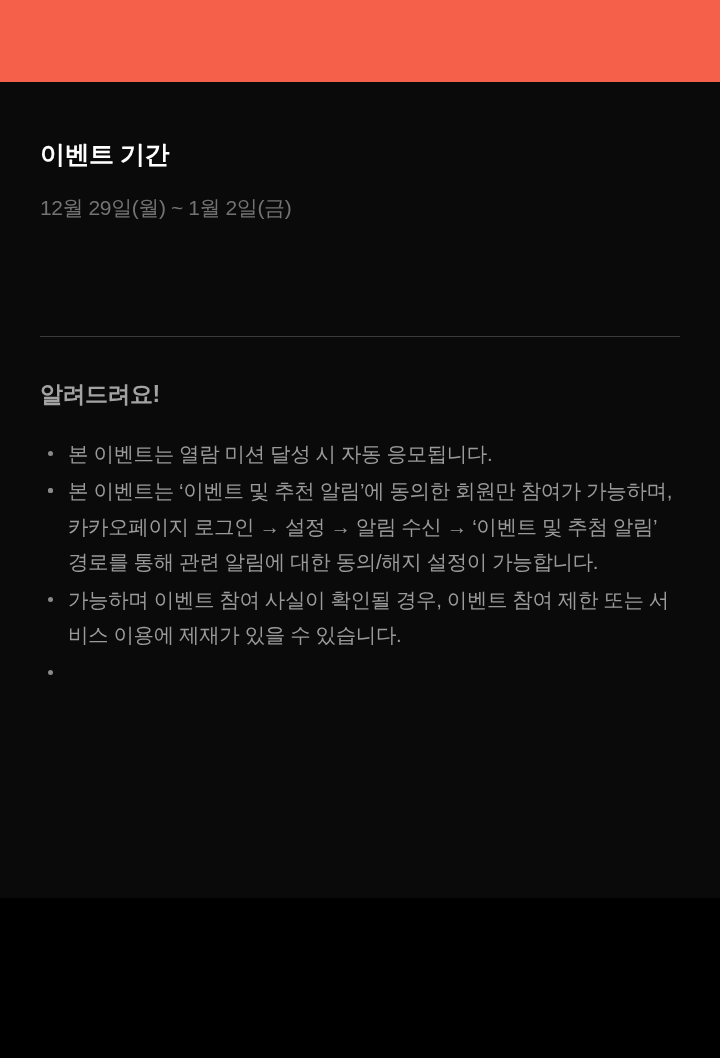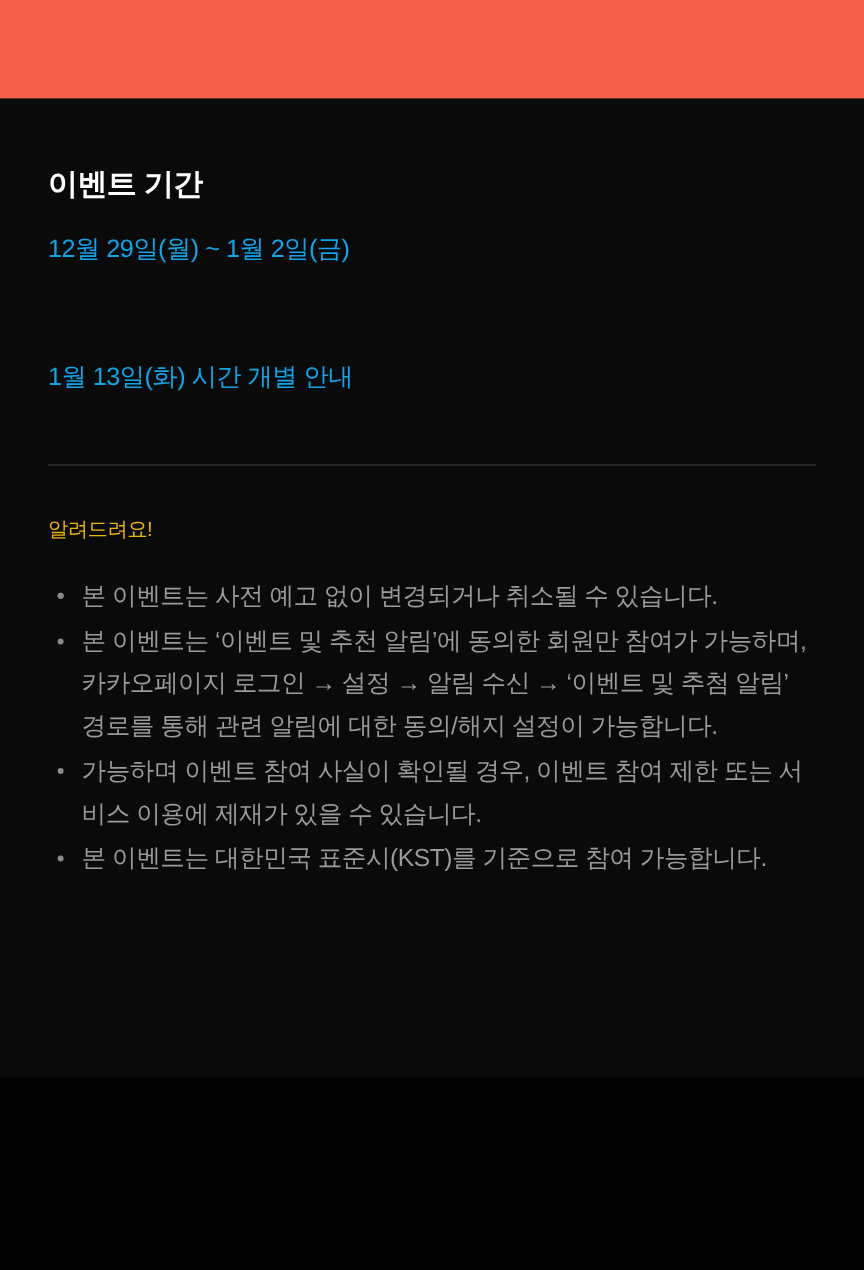--- a/index.html
+++ b/index.html
@@ -38,41 +38,41 @@
     font-size: 25px;
     font-weight: bold;
     letter-spacing: -0.5px;
     line-height: 1.3;
   }
 
   .sec-1 { padding-top: 56px; }
   .sec-2 { padding-top: 56px; }
 
   .section-body {
-    color: #0ea5e9;
+    color: #737373;
     font-size: 21px;
     letter-spacing: -0.4px;
     line-height: 1.4;
     margin-top: 22px;
   }
 
   .divider {
     height: 1px;
     background: #3a3a3a;
     margin: 58px 0 0 0;
   }
 
   .notice {
     padding-top: 42px;
   }
 
   .notice-heading {
-    color: #eab308;
-    font-size: 17px;
-    font-weight: normal;
+    color: #a3a3a3;
+    font-size: 23px;
+    font-weight: bold;
     letter-spacing: -0.5px;
   }
 
   .notice-list {
     margin-top: 26px;
     list-style: none;
   }
 
   .notice-list li {
     position: relative;
@@ -102,44 +102,42 @@
   <div class="top-banner"></div>
 
   <div class="content">
 
     <div class="section sec-1">
       <div class="section-heading">이벤트 기간</div>
       <div class="section-body">12월 29일(월) ~ 1월 2일(금)</div>
     </div>
 
     <div class="section sec-2">
-      <div class="section-body">1월 13일(화) 시간 개별 안내</div>
     </div>
 
     <div class="divider"></div>
 
     <div class="notice">
       <div class="notice-heading">알려드려요!</div>
       <ul class="notice-list">
         <li>
           <span class="dot"></span>
+          <span>본 이벤트는 열람 미션 달성 시 자동 응모됩니다.</span>
         </li>
         <li>
           <span class="dot"></span>
-          <span>본 이벤트는 사전 예고 없이 변경되거나 취소될 수 있습니다.</span>
         </li>
         <li>
           <span class="dot"></span>
           <span>본 이벤트는 ‘이벤트 및 추천 알림’에 동의한 회원만 참여가 가능하며, 카카오페이지 로그인 → 설정 → 알림 수신 → ‘이벤트 및 추첨 알림’ 경로를 통해 관련 알림에 대한 동의/해지 설정이 가능합니다.</span>
         </li>
         <li>
           <span class="dot"></span>
           <span>가능하며 이벤트 참여 사실이 확인될 경우, 이벤트 참여 제한 또는 서비스 이용에 제재가 있을 수 있습니다.</span>
         </li>
         <li>
           <span class="dot"></span>
-          <span>본 이벤트는 대한민국 표준시(KST)를 기준으로 참여 가능합니다.</span>
         </li>
       </ul>
     </div>
 
   </div>
 </div>
 
 </body></html>

